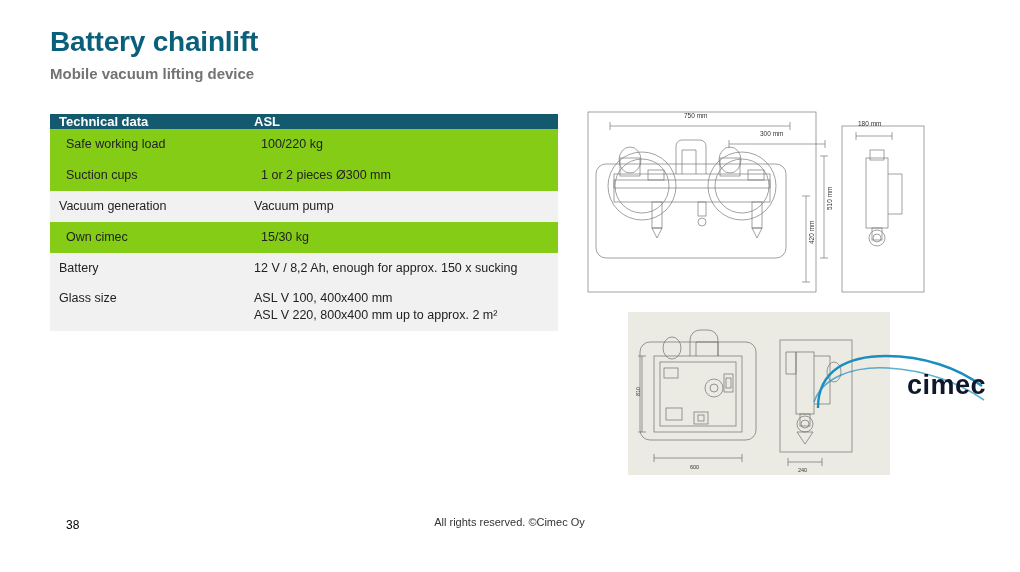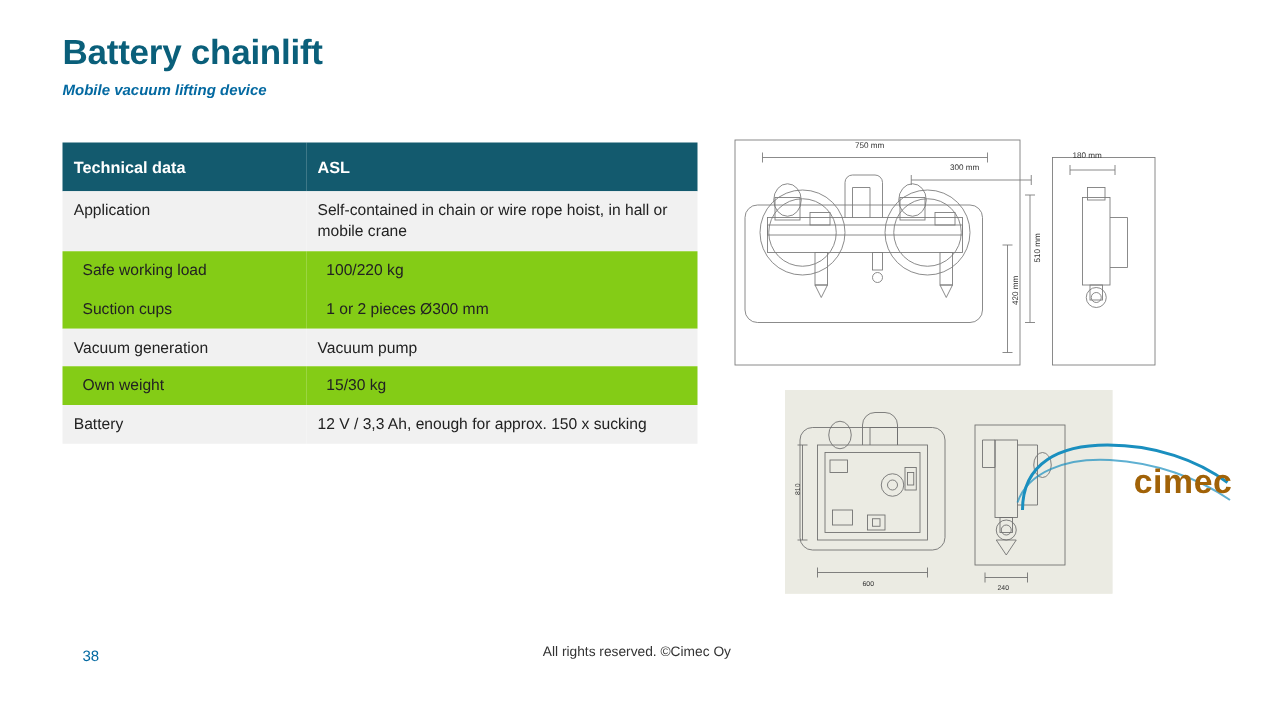--- a/index.html
+++ b/index.html
@@ -26,42 +26,41 @@
     top: 26px;
     font-size: 28px;
     font-weight: bold;
     color: #0a5f7a;
     letter-spacing: -0.2px;
   }
   .subtitle {
     position: absolute;
     left: 50px;
     top: 65px;
-    font-size: 12px;
-    font-weight: bold;
-    color: #0369a1;
-    font-style: italic;
+    font-size: 15px;
+    font-weight: bold;
+    color: #737373;
   }
   
   .tech-table {
     position: absolute;
     left: 50px;
     top: 114px;
     width: 508px;
     border-collapse: collapse;
     font-size: 12.5px;
     color: #222;
   }
   .tech-table th {
     background: #135a6e;
     color: #ffffff;
     font-size: 13px;
     font-weight: bold;
     text-align: left;
-    padding: 12px 9px;
+    padding: 0 9px;
     border: none;
   }
   .tech-table th.col-label { width: 170px; }
   .tech-table td {
     padding: 7px 9px;
     vertical-align: top;
     line-height: 1.35;
     border: none;
   }
   .tech-table tr.odd td { background: #f1f1f1; }
@@ -83,21 +82,21 @@
     height: 163px;
     background: #ebebe3;
   }
   .fig-svg { display: block; }
   
   .page-number {
     position: absolute;
     left: 66px;
     top: 518px;
     font-size: 12px;
-    color: #0369a1;
+    color: #000000;
   }
   .copyright {
     position: absolute;
     left: 0;
     right: 1px;
     top: 516px;
     text-align: center;
     font-size: 11px;
     color: #333;
   }
@@ -107,63 +106,64 @@
     bottom: 6px;
     width: 180px;
     height: 62px;
   }
   .logo-text {
     position: absolute;
     right: 34px;
     bottom: 19px;
     font-size: 27px;
     font-weight: bold;
-    color: #a16207;
+    color: #0f172a;
     letter-spacing: 0.5px;
   }
 </style>
 </head>
 <body>
 
 <div class="slide">
 
   <div class="title">Battery chainlift</div>
   <div class="subtitle">Mobile vacuum lifting device</div>
 
   <table class="tech-table">
     <thead>
       <tr>
         <th class="col-label">Technical data</th>
         <th>ASL</th>
       </tr>
     </thead>
     <tbody>
-      <tr class="odd">
-        <td class="col-label">Application</td>
-        <td>Self-contained in chain or wire rope hoist, in hall or mobile crane</td>
-      </tr>
       <tr class="even">
         <td class="col-label">Safe working load</td>
         <td>100/220 kg</td>
       </tr>
       <tr class="even">
         <td class="col-label">Suction cups</td>
         <td>1 or 2 pieces Ø300 mm</td>
       </tr>
       <tr class="odd">
         <td class="col-label">Vacuum generation</td>
         <td>Vacuum pump</td>
       </tr>
       <tr class="even">
-        <td class="col-label">Own weight</td>
+        <td class="col-label">Own cimec</td>
         <td>15/30 kg</td>
       </tr>
       <tr class="odd">
         <td class="col-label">Battery</td>
-        <td>12 V / 3,3 Ah, enough for approx. 150 x sucking</td>
+        <td>12 V / 8,2 Ah, enough for approx. 150 x sucking</td>
+      </tr>
+      <tr class="odd">
+        <td class="col-label">Glass size</td>
+        <td class="multiline" style="white-space:pre-line;">ASL V 100, 400x400 mm
+ASL V 220, 800x400 mm up to approx. 2 m²</td>
       </tr>
     </tbody>
   </table>
 
   <div class="figure-top">
     <svg class="fig-svg" width="352" height="204" viewBox="0 0 352 204" xmlns="http://www.w3.org/2000/svg">
       <g stroke="#7a7a7a" fill="none" stroke-width="0.7">
 
         <rect x="4" y="14" width="228" height="180"></rect>
 

